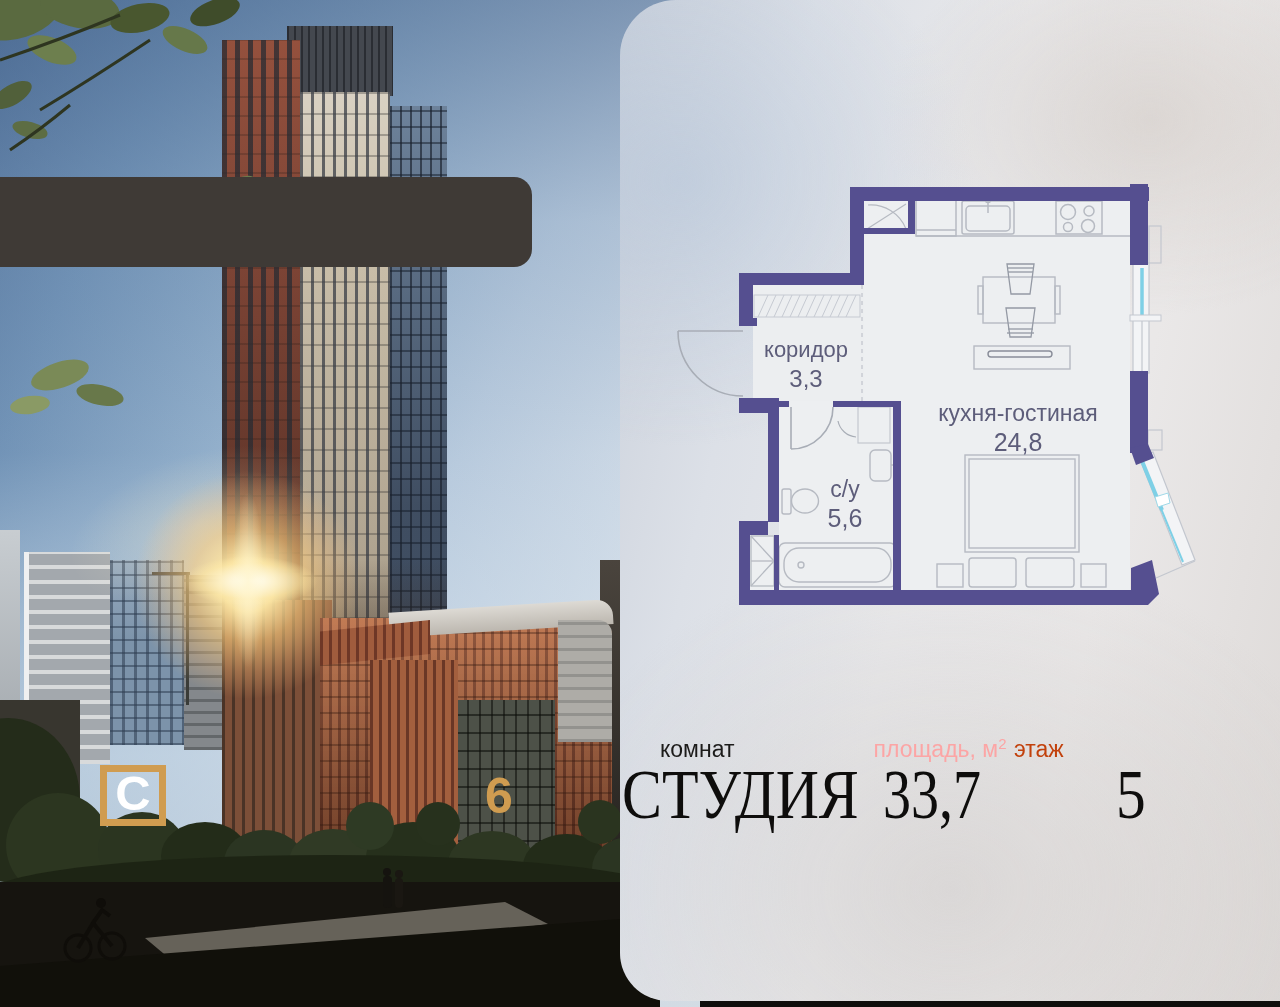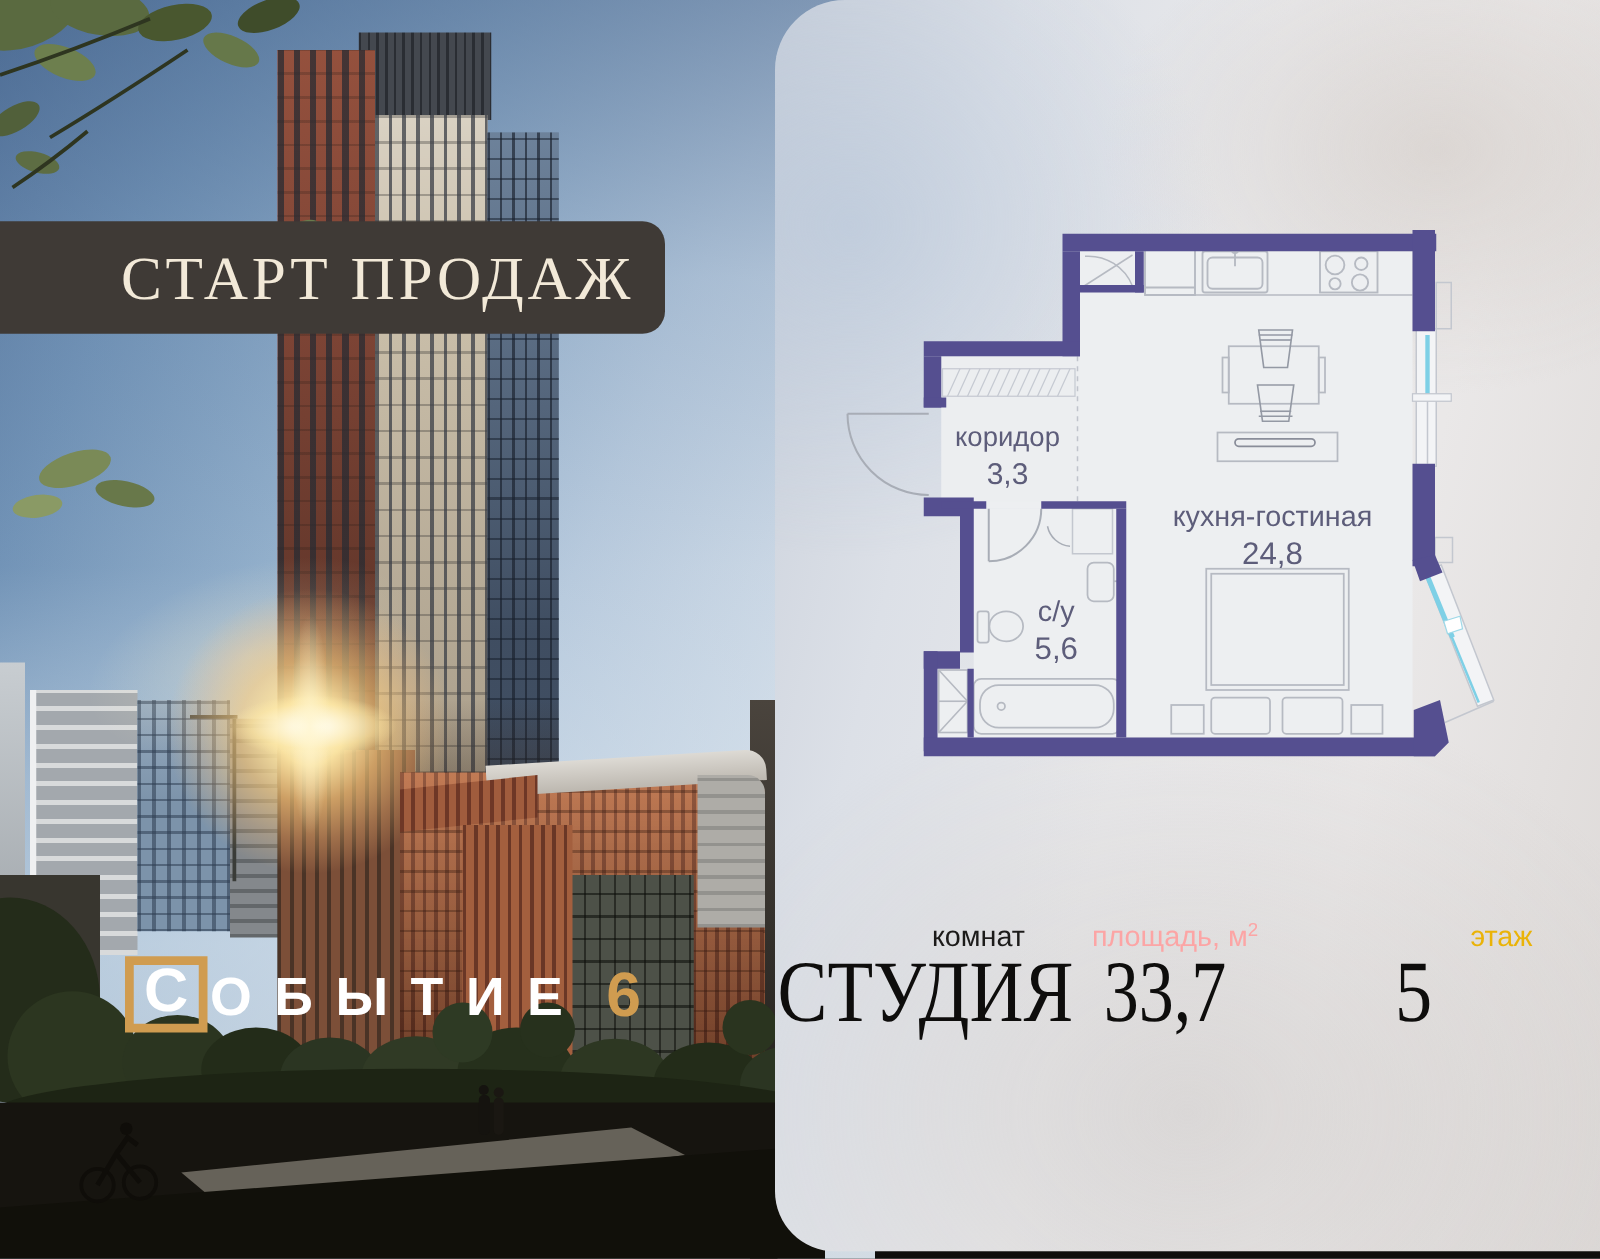--- a/index.html
+++ b/index.html
@@ -138,29 +138,24 @@
       <ellipse cx="240" cy="185" rx="16" ry="7" transform="rotate(-25 240 185)" fill="#6a7b4d"></ellipse>
       <ellipse cx="255" cy="215" rx="12" ry="6" transform="rotate(20 255 215)" fill="#596b3f"></ellipse>
       <ellipse cx="60" cy="375" rx="30" ry="13" transform="rotate(-18 60 375)" fill="#7a8a57"></ellipse>
       <ellipse cx="100" cy="395" rx="24" ry="10" transform="rotate(12 100 395)" fill="#68784a"></ellipse>
       <ellipse cx="30" cy="405" rx="20" ry="9" transform="rotate(-8 30 405)" fill="#8a9a65"></ellipse>
     </g>
     <path d="M0 60 Q 60 40 120 15 M 40 110 Q 90 80 150 40 M 10 150 Q 40 130 70 105" stroke="#2e3520" stroke-width="3" fill="none"></path>
   </svg>
 
   <div style="left:0;top:177px;width:532px;height:90px;background:#3f3a36;border-radius:0 18px 18px 0;"></div>
-  <div style="left:72px;top:177px;width:460px;height:90px;color:#f2e9d8;
-    font-family:'Liberation Serif',serif;font-size:49px;letter-spacing:3px;
-    text-align:center;line-height:92px;">СТАРТ ПРОДАЖ</div>
 
   <div style="left:100px;top:765px;width:66px;height:61px;border:7px solid #d09c50;"></div>
   <div style="left:100px;top:763px;width:66px;height:61px;color:#fff;font-weight:bold;
     font-size:49px;text-align:center;line-height:61px;">С</div>
-  <div style="left:168px;top:766px;width:330px;height:65px;color:#fff;font-weight:bold;
-    font-size:43px;letter-spacing:18px;line-height:65px;">ОБЫТИЕ</div>
   <div style="left:485px;top:762px;width:40px;height:68px;color:#d09c50;font-weight:bold;
     font-size:50px;line-height:68px;">6</div>
 
   <div id="panel" style="left:620px;top:0;width:670px;height:1001px;border-radius:56px 0 0 48px;
     background:linear-gradient(103deg,#c9d0db 0%,#dce0e7 22%,#e9e9eb 46%,#eae8e8 68%,#dcd8d6 100%);"></div>
   <div style="left:620px;top:0;width:670px;height:1001px;border-radius:56px 0 0 48px;
     background:radial-gradient(380px 280px at 530px 120px,rgba(208,200,194,.55),rgba(220,215,210,0) 70%),radial-gradient(420px 380px at 60px 180px,rgba(176,194,216,.5),rgba(200,210,225,0) 70%),radial-gradient(560px 460px at 330px 890px,rgba(203,199,197,.5),rgba(210,206,204,0) 75%);"></div>
 
   <svg id="plan" style="left:0;top:0;width:1280px;height:1007px;" viewBox="0 0 1280 1007" xmlns="http://www.w3.org/2000/svg">
 
@@ -337,25 +332,25 @@
     <g fill="#5d5d7a" font-family="Liberation Sans,sans-serif">
       <text x="806" y="357" font-size="22" text-anchor="middle">коридор</text>
       <text x="806" y="387" font-size="24" text-anchor="middle">3,3</text>
       <text x="1018" y="421" font-size="23" text-anchor="middle">кухня-гостиная</text>
       <text x="1018" y="451" font-size="25" text-anchor="middle">24,8</text>
       <text x="845" y="497" font-size="23" text-anchor="middle">с/у</text>
       <text x="845" y="527" font-size="25" text-anchor="middle">5,6</text>
     </g>
   </svg>
 
-  <div style="left:660px;top:736px;width:160px;height:24px;color:#1c1b1a;font-size:23px;text-align:right;">комнат</div>
+  <div style="left:660px;top:736px;width:160px;height:24px;color:#1c1b1a;font-size:23px;text-align:left;">комнат</div>
   <div style="left:622px;top:760px;width:280px;height:70px;color:#0e0d0c;
     font-family:'Liberation Serif',serif;font-size:70px;line-height:70px;transform:scaleX(.855);transform-origin:0 0;">СТУДИЯ</div>
 
   <div style="left:860px;top:736px;width:160px;height:24px;color:#fca5a5;font-size:23px;text-align:center;">площадь, м<span style="position:relative;font-size:15px;top:-8px;">2</span></div>
   <div style="left:883px;top:760px;width:160px;height:70px;color:#0e0d0c;
     font-family:'Liberation Serif',serif;font-size:70px;line-height:70px;transform:scaleX(.8);transform-origin:0 0;">33,7</div>
 
-  <div style="left:1066px;top:736px;width:160px;height:24px;color:#eab308;font-size:23px;text-align:right;">этаж</div>
+  <div style="left:1014px;top:736px;width:160px;height:24px;color:#c2410c;font-size:23px;text-align:left;">этаж</div>
   <div style="left:1116px;top:760px;width:60px;height:70px;color:#0e0d0c;
     font-family:'Liberation Serif',serif;font-size:70px;line-height:70px;transform:scaleX(.85);transform-origin:0 0;">5</div>
 
 </div>
 
 </body></html>

